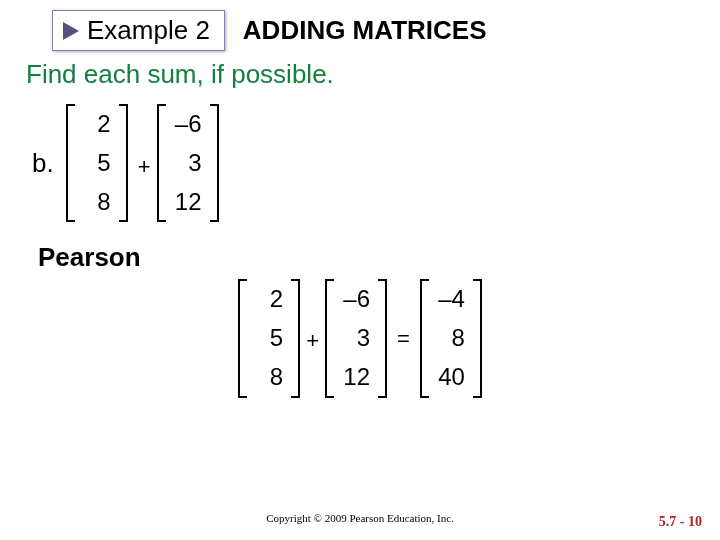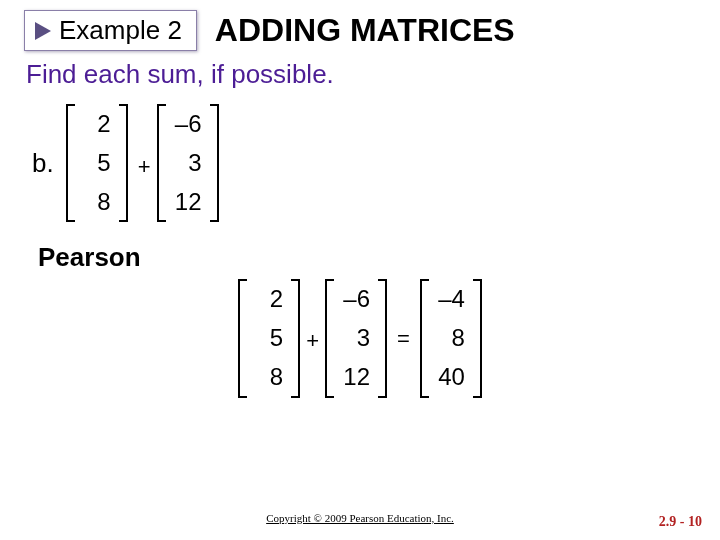--- a/index.html
+++ b/index.html
@@ -18,34 +18,35 @@
     padding: 10px 0 0 24px;
   }
   .example-box {
     background: #ffffff;
     border: 1px solid #8a7fa8;
     box-shadow: 1px 1px 3px rgba(100,90,130,0.5);
     padding: 4px 14px 4px 8px;
     display: flex;
     align-items: center;
     gap: 6px;
+    margin-left: 28px;
   }
   .example-text {
     font-size: 26px;
     color: #000;
   }
   .title-text {
-    font-size: 32px;
+    font-size: 26px;
     font-weight: bold;
     color: #000;
     text-align: center;
   }
   .instruction {
     font-size: 26px;
-    color: #4c1d95;
+    color: #15803d;
     padding: 8px 0 0 26px;
   }
   .part-row {
     display: flex;
     align-items: center;
     padding: 14px 0 0 32px;
     gap: 12px;
   }
   .part-label {
     font-size: 26px;
@@ -113,21 +114,20 @@
     align-self: center;
   }
   .copyright {
     position: absolute;
     bottom: 16px;
     width: 100%;
     text-align: center;
     font-size: 11px;
     color: #000;
     font-family: "Times New Roman", serif;
-    text-decoration: underline;
   }
   .slide-num {
     position: absolute;
     bottom: 10px;
     right: 18px;
     font-size: 14px;
     font-weight: bold;
     color: #b22222;
     font-family: "Times New Roman", serif;
   }
@@ -238,13 +238,13 @@
       <span class="cell">40</span>
     </span>
     <span class="bracket-r">
         <span class="cap-top"></span>
         <span class="cap-bot"></span>
       </span>
   </span>
 </div>
 
 <div class="copyright">Copyright © 2009 Pearson Education, Inc.</div>
-<div class="slide-num">2.9 - 10</div>
+<div class="slide-num">5.7 - 10</div>
 
 </body></html>

